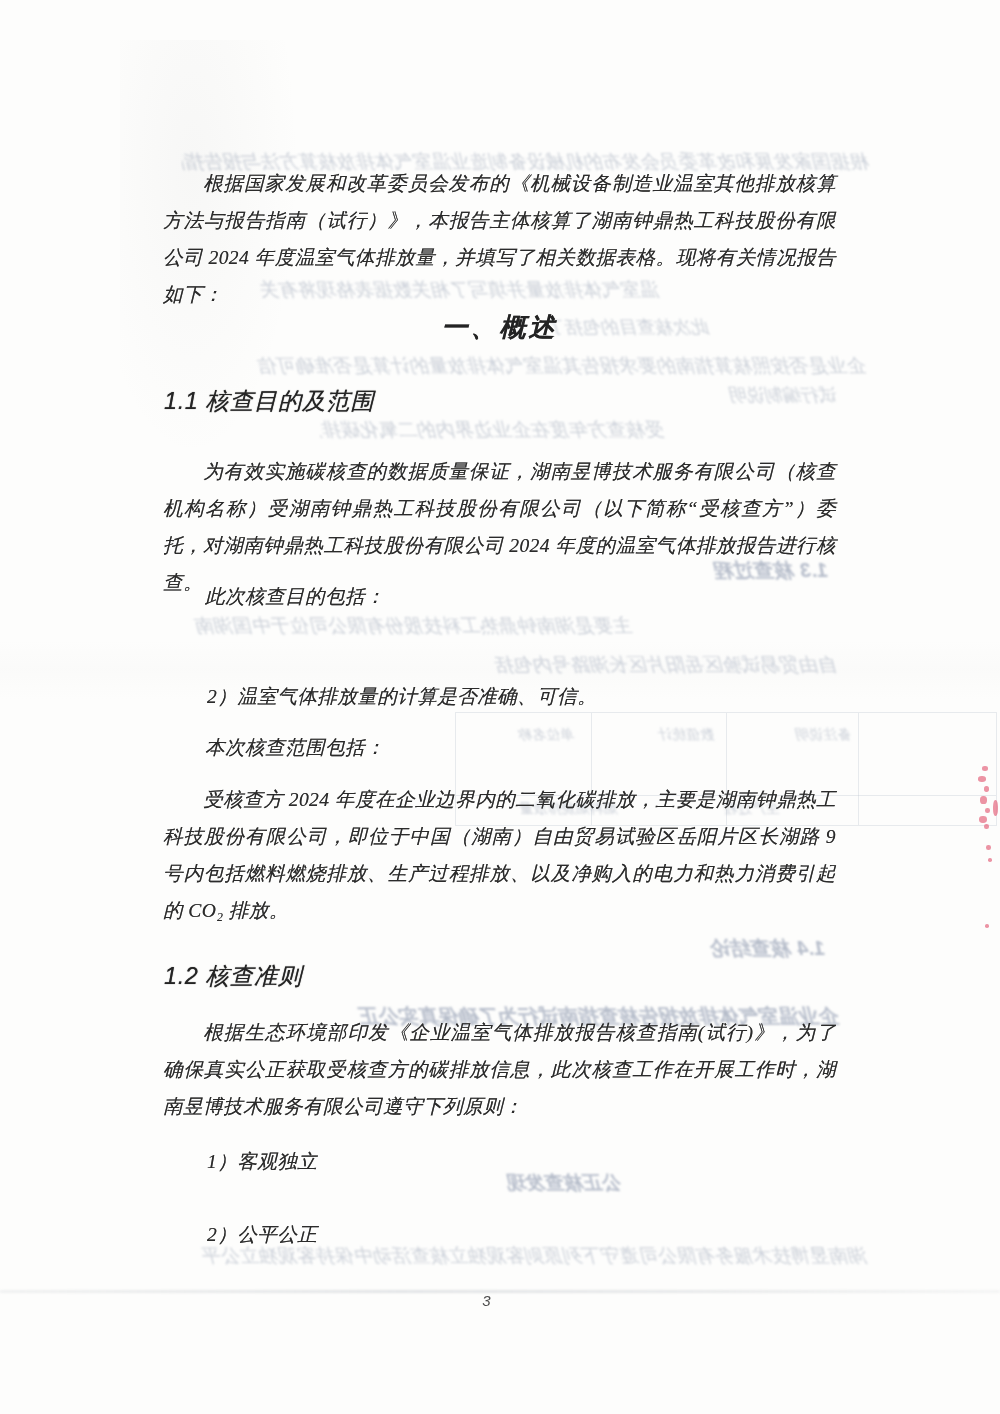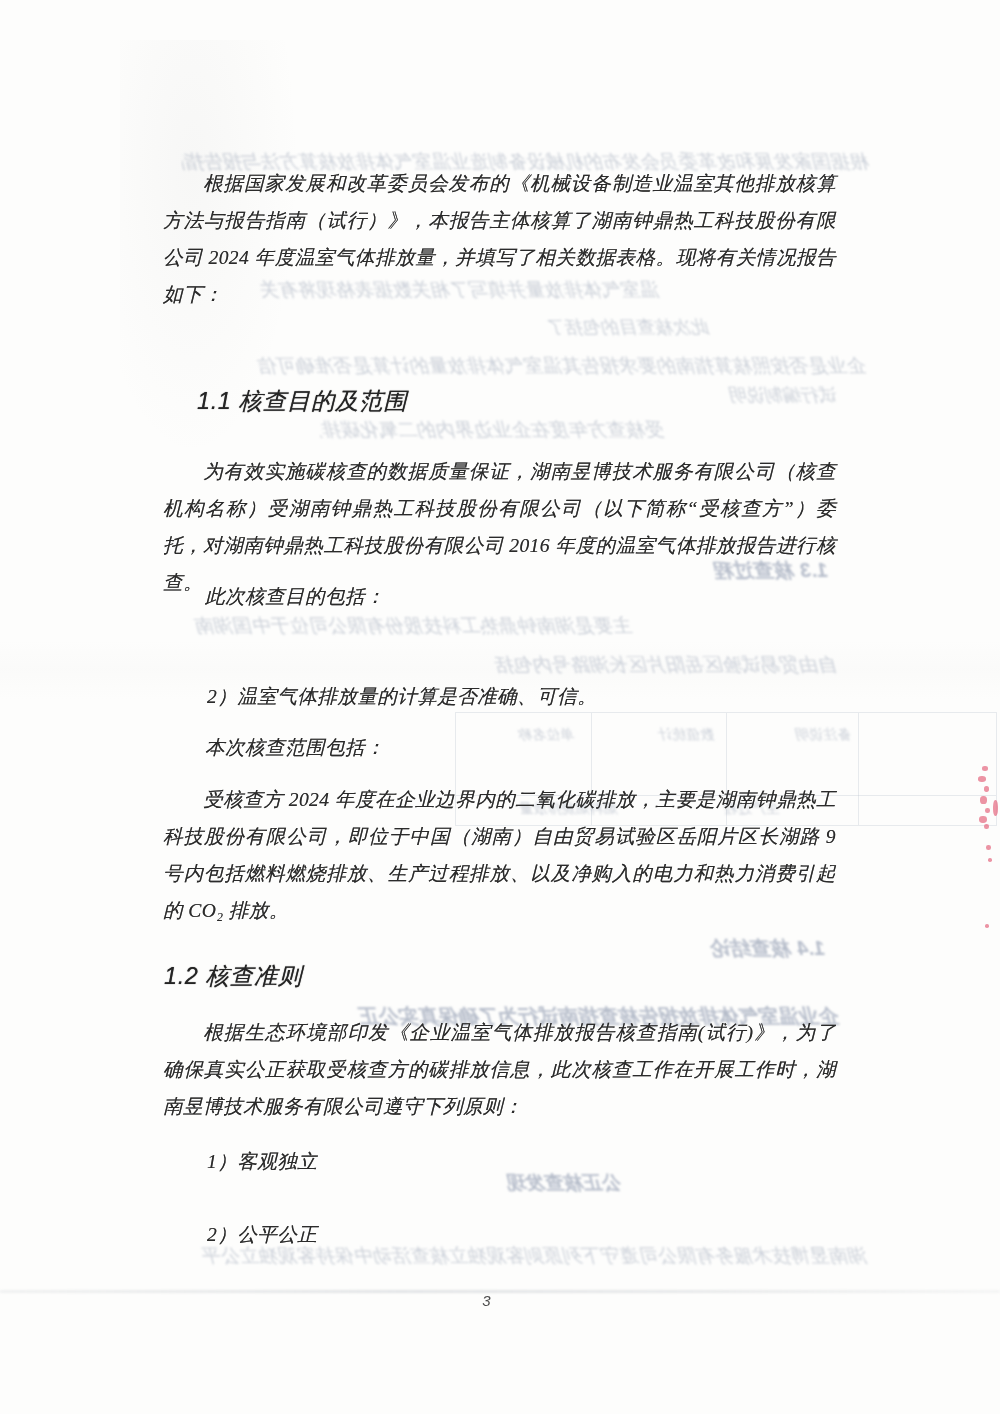--- a/index.html
+++ b/index.html
@@ -37,21 +37,21 @@
     font-weight:700;font-size:26px;letter-spacing:3px;color:#232323;
     text-shadow:0 0 .5px rgba(20,20,20,.6);
   }
   .h-section{
     position:absolute;left:164px;
     font-family:"Liberation Sans","DejaVu Sans",sans-serif;
     font-weight:400;font-size:23.5px;letter-spacing:.6px;color:#242424;
     text-shadow:0 0 .9px rgba(25,25,25,.8);
     white-space:nowrap;
   }
-  .h-s11{top:385px;margin-left:33px;}
+  .h-s11{top:385px;}
   .h-s12{top:960px;}
 
   
   .bleed-line{
     position:absolute;transform:scaleX(-1);filter:blur(1.1px);
     font-family:"Liberation Sans","DejaVu Sans",sans-serif;
     white-space:nowrap;overflow:hidden;pointer-events:none;
   }
 
   
@@ -121,24 +121,25 @@
       <div class="seal-mark" style="left: 979px; top: 816px; width: 8px; height: 7px; background: rgb(229, 104, 128);"></div>
       <div class="seal-mark" style="left: 984px; top: 824px; width: 5px; height: 5px; background: rgb(229, 104, 128);"></div>
       <div class="seal-mark" style="left: 993px; top: 800px; width: 5px; height: 16px; background: rgb(229, 104, 128);"></div>
       <div class="seal-mark" style="left: 986px; top: 845px; width: 5px; height: 5px; background: rgb(229, 104, 128);"></div>
       <div class="seal-mark" style="left: 988px; top: 858px; width: 4px; height: 4px; background: rgb(229, 104, 128);"></div>
       <div class="seal-mark" style="left: 985px; top: 924px; width: 4px; height: 4px; background: rgb(229, 104, 128);"></div>
     </div>
 
   <div class="para indent" style="top:165px">根据国家发展和改革委员会发布的《机械设备制造业温室其他排放核算方法与报告指南（试行）》，本报告主体核算了湖南钟鼎热工科技股份有限公司 2024 年度温室气体排放量，并填写了相关数据表格。现将有关情况报告如下：</div>
 
+  <div class="h-chapter">一、概述</div>
 
   <div class="h-section h-s11">1.1 核查目的及范围</div>
 
-  <div class="para indent" style="top:453px">为有效实施碳核查的数据质量保证，湖南昱博技术服务有限公司（核查机构名称）受湖南钟鼎热工科技股份有限公司（以下简称“受核查方”）委托，对湖南钟鼎热工科技股份有限公司 2016 年度的温室气体排放报告进行核查。</div>
+  <div class="para indent" style="top:453px">为有效实施碳核查的数据质量保证，湖南昱博技术服务有限公司（核查机构名称）受湖南钟鼎热工科技股份有限公司（以下简称“受核查方”）委托，对湖南钟鼎热工科技股份有限公司 2024 年度的温室气体排放报告进行核查。</div>
 
   <div class="single pad" style="top:585px">此次核查目的包括：</div>
 
 
   <div class="single padnum" style="top:685px">2）温室气体排放量的计算是否准确、可信。</div>
 
   <div class="single pad" style="top:736px">本次核查范围包括：</div>
 
   <div class="para indent" style="top:781px">受核查方 2024 年度在企业边界内的二氧化碳排放，主要是湖南钟鼎热工科技股份有限公司，即位于中国（湖南）自由贸易试验区岳阳片区长湖路 9 号内包括燃料燃烧排放、生产过程排放、以及净购入的电力和热力消费引起的 CO₂ 排放。</div>
 

